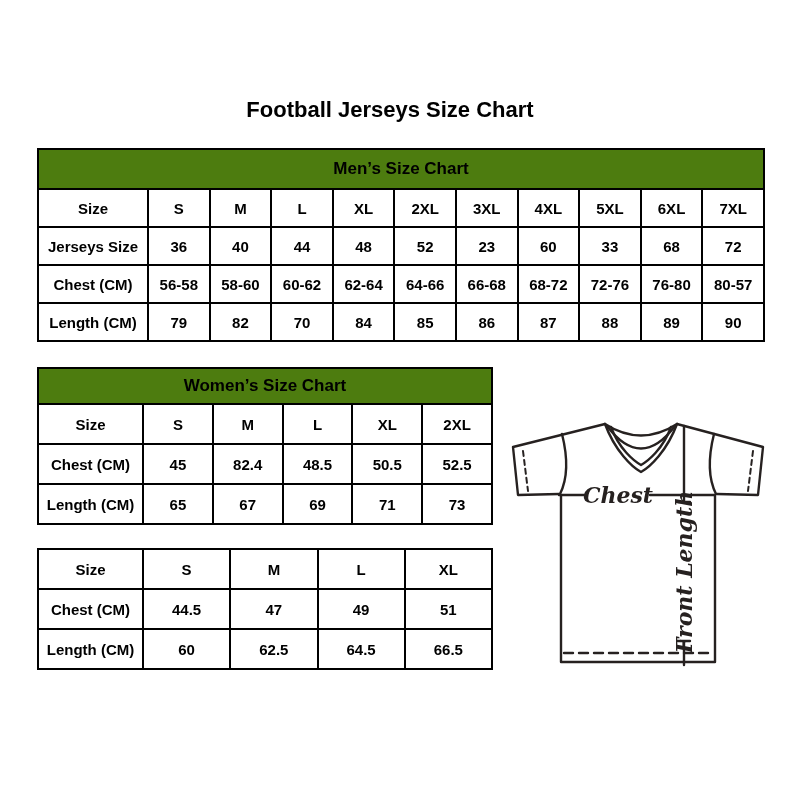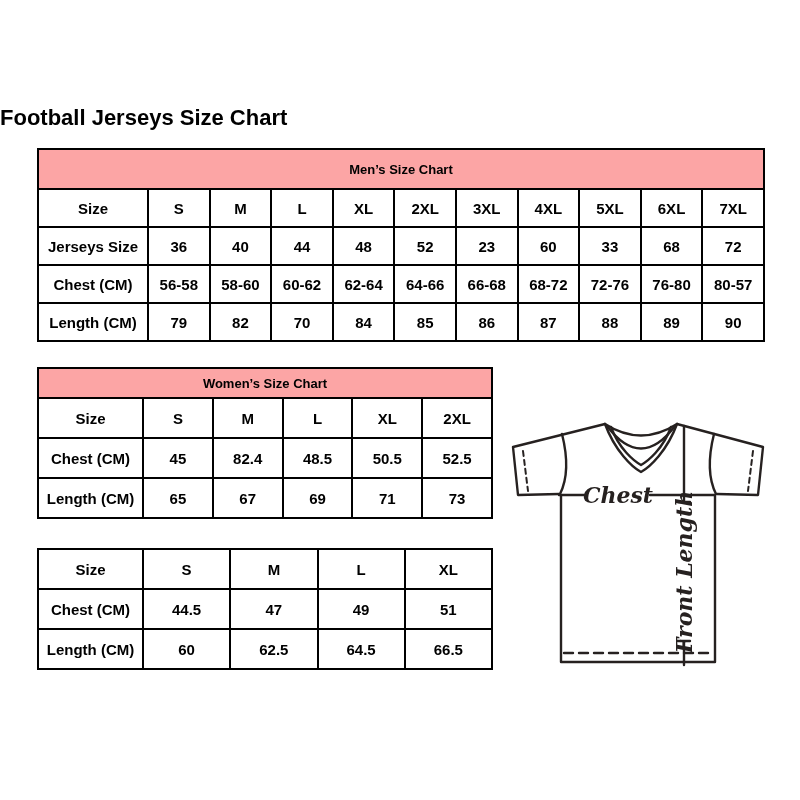--- a/index.html
+++ b/index.html
@@ -7,49 +7,48 @@
     width: 800px; height: 800px;
     background: #ffffff;
     position: relative;
     font-family: "Liberation Sans", sans-serif;
     color: #000;
     overflow: hidden;
   }
   .page-title {
     position: absolute;
     top: 97px; left: 0; width: 780px;
-    text-align: left;
+    text-align: center;
     font-size: 22px;
     font-weight: bold;
-    margin-top: 8px;
   }
   table.st {
     position: absolute;
     border-collapse: collapse;
     table-layout: fixed;
   }
   table.st td {
     border: 2px solid #000;
     text-align: center;
     vertical-align: middle;
     font-weight: bold;
     font-size: 15px;
     padding: 0;
     overflow: hidden;
   }
   table.st tr.hdr td {
-    background: #fca5a5;
-    font-size: 13px;
+    background: #4d7c0f;
+    font-size: 17px;
   }
   table.t-men   { left: 37px; top: 148px; width: 728px; }
   table.t-men   tr.hdr { height: 40px; }
   table.t-men   tr.data { height: 38px; }
   table.t-women { left: 37px; top: 367px; width: 456px; }
   table.t-youth { left: 37px; top: 548px; width: 456px; }
-  table.t-women tr.hdr, table.t-youth tr.hdr { height: 30px; padding-left: 8px; }
+  table.t-women tr.hdr, table.t-youth tr.hdr { height: 36px; padding-left: 8px; }
   table.t-women tr.data, table.t-youth tr.data { height: 40px; }
   .jersey-wrap {
     position: absolute;
     left: 500px; top: 403px;
     width: 280px; height: 280px;
   }
   .jersey-wrap svg { display: block; width: 280px; height: 280px; }
   .jersey-line {
     stroke: #262120;
     stroke-width: 2.4;

